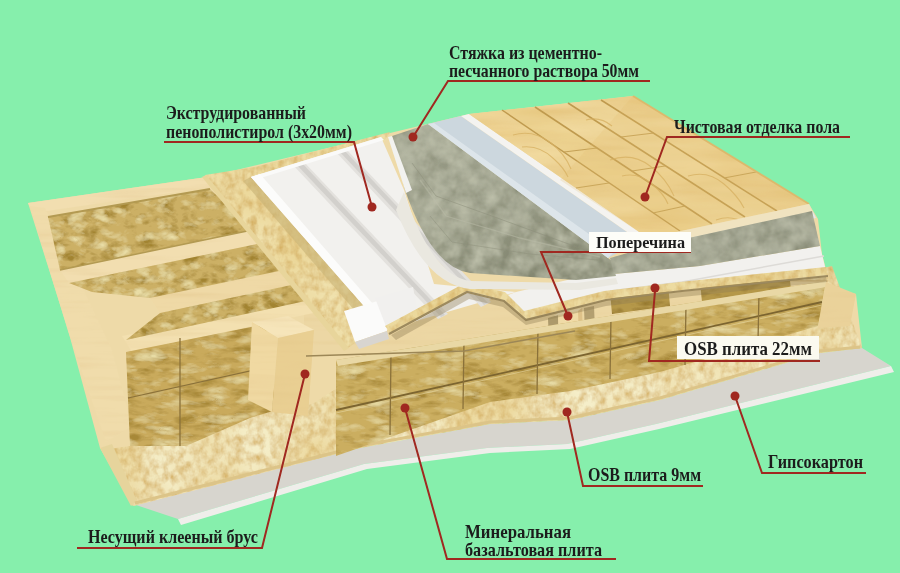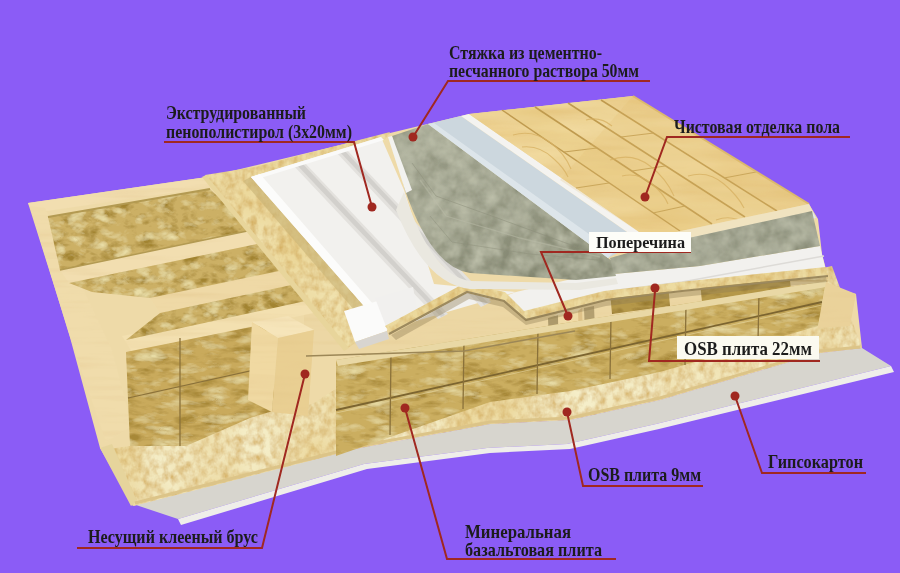--- a/index.html
+++ b/index.html
@@ -1,16 +1,16 @@
 <!DOCTYPE html>
 <html><head>
 <meta charset="utf-8">
 <style>
 html,body{margin:0;padding:0;background:#fff;}
-#stage{position:relative;width:900px;height:573px;overflow:hidden;background:#8b5cf6;
+#stage{position:relative;width:900px;height:573px;overflow:hidden;background:#86efac;
 font-family:"Liberation Serif", serif;}
 svg{position:absolute;left:0;top:0;}
 </style>
 </head>
 <body>
 <div id="stage">
 <svg width="900" height="573" viewBox="0 0 900 573">
 <defs>
 <filter id="fosb" x="-5%" y="-5%" width="110%" height="110%">
  <feTurbulence type="fractalNoise" baseFrequency="0.014 0.011" numOctaves="4" seed="11" result="n1"></feTurbulence>

